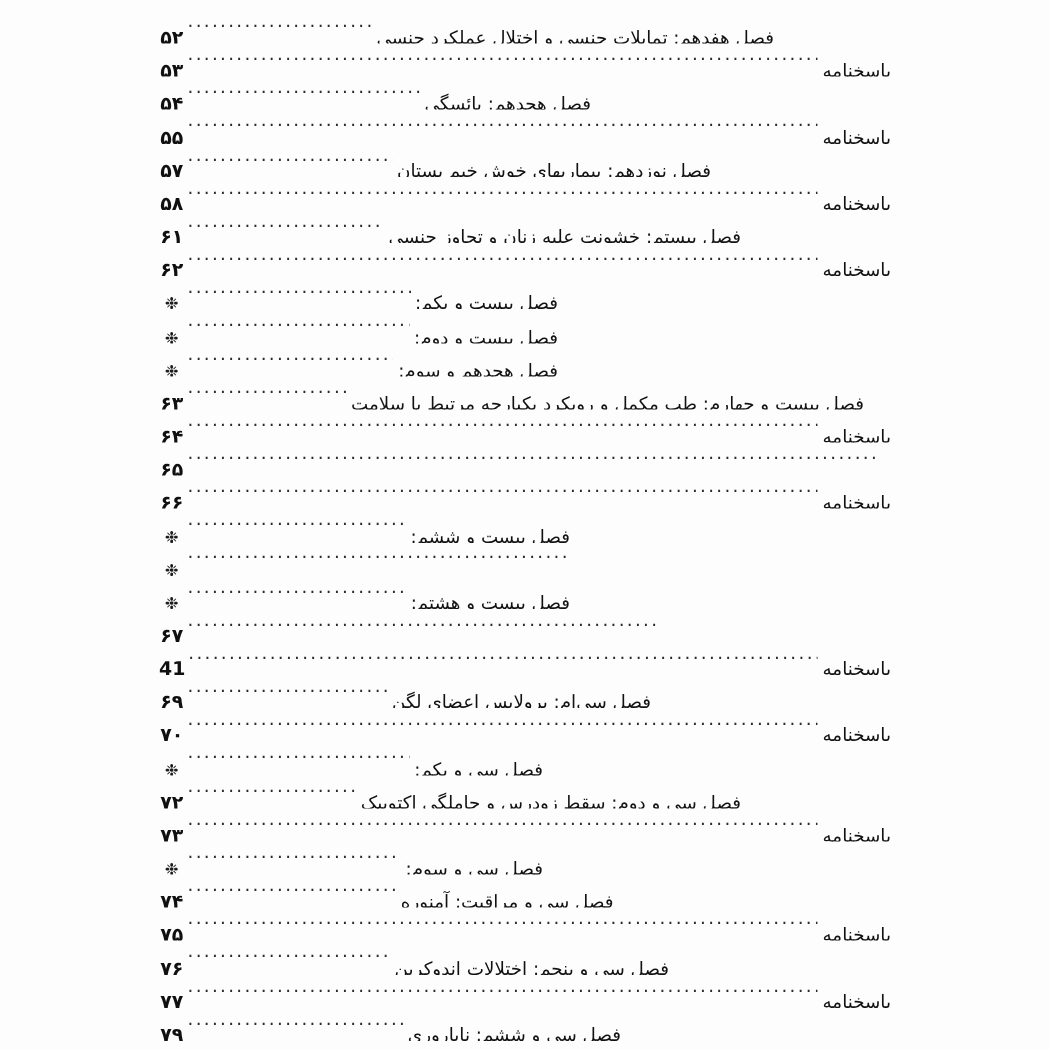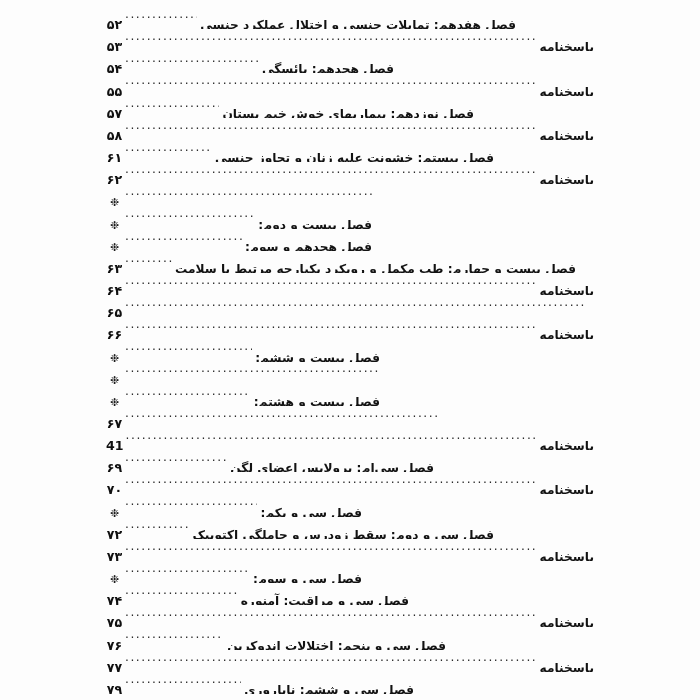--- a/index.html
+++ b/index.html
@@ -38,21 +38,21 @@
     height: 22.17px;
     line-height: 22.17px;
     white-space: nowrap;
     overflow: hidden;
     color: #141414;
   }
 
   .entry-title {
     flex: 0 0 auto;
     font-size: 12.2px;
-    font-weight: 700;
+    font-weight: 400;
     letter-spacing: 0.2px;
     color: #121212;
     padding-left: 3px;
     direction: rtl;
     unicode-bidi: isolate;
   }
 
   .entry-leader {
     flex: 1 1 auto;
     position: relative;
@@ -152,20 +152,21 @@
         <span class="entry-page">۶۱</span>
       </div>
       <div class="toc-entry kind-answer">
         <div class="spacer-right" style="width: 0px;"></div>
         <span class="entry-title">پاسخنامه</span>
         <span class="entry-leader"></span>
         <span class="entry-page">۶۲</span>
       </div>
       <div class="toc-entry kind-chapter">
         <div class="spacer-right" style="width: 222px;"></div>
+        <span class="entry-title">فصل بیست و یکم:</span>
         <span class="entry-leader"></span>
         <span class="entry-page marker">❉</span>
       </div>
       <div class="toc-entry kind-chapter">
         <div class="spacer-right" style="width: 222px;"></div>
         <span class="entry-title">فصل بیست و دوم:</span>
         <span class="entry-leader"></span>
         <span class="entry-page marker">❉</span>
       </div>
       <div class="toc-entry kind-chapter">

